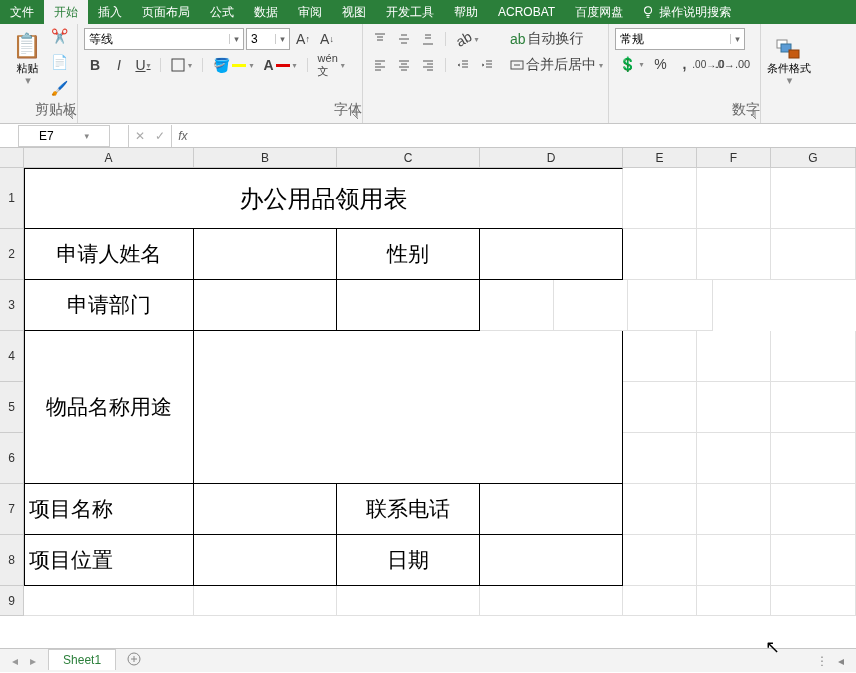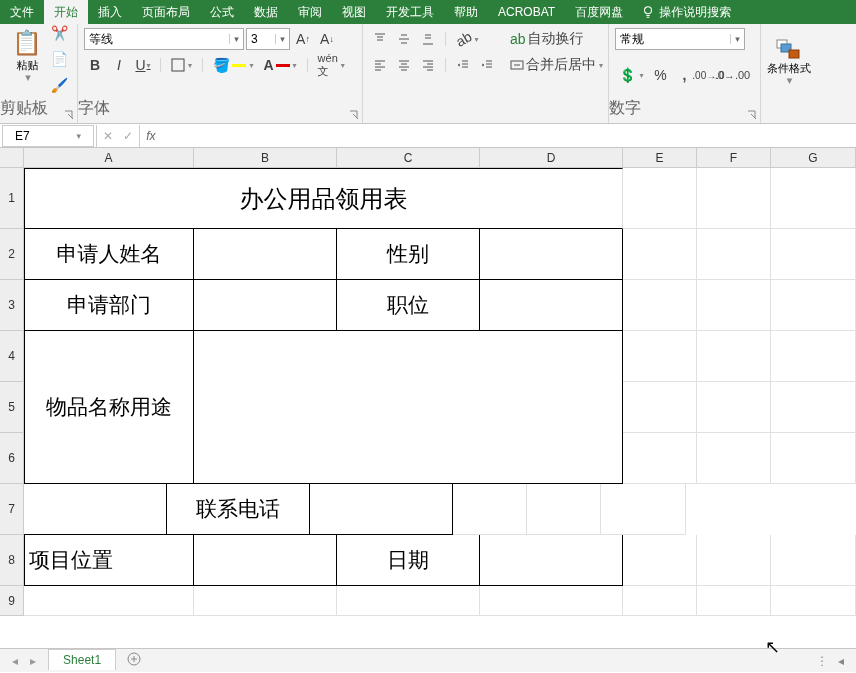--- a/index.html
+++ b/index.html
@@ -53,22 +53,22 @@
       border-right: 1px solid #d6d6d6;
       position: relative;
     }
     .ribbon-group .group-body {
       flex: 1;
       display: flex;
       align-items: flex-start;
       padding: 4px 6px 0 6px;
     }
     .ribbon-group .group-label {
-      text-align: left;
-      font-size: 16px;
+      text-align: right;
+      font-size: 14px;
       color: #666;
       padding: 2px 0 4px 0;
       position: relative;
     }
     .dlg-launcher {
       position: absolute;
       right: 2px;
       bottom: 2px;
       width: 12px;
       height: 12px;
@@ -114,24 +114,24 @@
       display: flex;
       align-items: center;
       height: 24px;
       border-bottom: 1px solid #c6c6c6;
       background: #fff;
     }
     .namebox {
       width: 92px;
       height: 22px;
       border: 1px solid #ccc;
-      margin: 0 2px;
-      display: flex;
-      align-items: center;
-      padding: 0 12px;
+      margin: 0 18px;
+      display: flex;
+      align-items: center;
+      padding: 0 20px;
       font-size: 12px;
     }
     .namebox .arrow { font-size: 9px; margin-left: auto; color: #888; }
     .fx-btns {
       display: flex;
       align-items: center;
       border-left: 1px solid #ccc;
       height: 22px;
       padding: 0 6px;
       gap: 10px;
@@ -416,21 +416,21 @@
             </svg>
           <span>合并后居中</span>
           <span class="dd">▾</span>
         </div>
       </div>
     </div>
   </div>
 
   <div class="ribbon-group" style="width:152px">
     <div class="group-body">
-      <div class="col" style="gap:14px;width:100%">
+      <div class="col" style="gap:3px;width:100%">
         <div class="combo" style="width:130px">
           <span class="val">常规</span>
           <span class="arrow">▾</span>
         </div>
         <div class="row">
           <div class="small-btn wide">
               <span>💲</span>
               <span class="dd">▾</span>
             </div>
           <div class="small-btn">
@@ -522,21 +522,20 @@
       <div class="grid-cell thick-right thick-bottom" style="width:143px;height:51px">性别</div>
       <div class="grid-cell thick-right thick-bottom" style="width:143px;height:51px"></div>
       <div class="grid-cell" style="width:74px;height:51px"></div>
       <div class="grid-cell" style="width:74px;height:51px"></div>
       <div class="grid-cell" style="width:85px;height:51px"></div>
     </div>
 
     <div class="grid-row">
       <div class="grid-cell thick-left thick-right thick-bottom" style="width:170px;height:51px">申请部门</div>
       <div class="grid-cell thick-right thick-bottom" style="width:143px;height:51px"></div>
-      <div class="grid-cell thick-right thick-bottom" style="width:143px;height:51px">职位</div>
       <div class="grid-cell thick-right thick-bottom" style="width:143px;height:51px"></div>
       <div class="grid-cell" style="width:74px;height:51px"></div>
       <div class="grid-cell" style="width:74px;height:51px"></div>
       <div class="grid-cell" style="width:85px;height:51px"></div>
     </div>
 
     <div class="grid-row">
       <div class="grid-cell thick-left thick-right thick-bottom" style="width:170px;height:153px;flex-direction:column">物品名称用途</div>
       <div class="grid-cell thick-right thick-bottom" style="width:429px;height:153px"></div>
       <div style="display:flex;flex-direction:column">
@@ -550,20 +549,21 @@
         <div class="grid-cell" style="width:74px;height:51px"></div>
       </div>
       <div style="display:flex;flex-direction:column">
         <div class="grid-cell" style="width:85px;height:51px"></div>
         <div class="grid-cell" style="width:85px;height:51px"></div>
         <div class="grid-cell" style="width:85px;height:51px"></div>
       </div>
     </div>
 
     <div class="grid-row">
+      <div class="grid-cell left thick-left thick-right thick-bottom" style="width:170px;height:51px">项目名称</div>
       <div class="grid-cell thick-right thick-bottom" style="width:143px;height:51px"></div>
       <div class="grid-cell thick-right thick-bottom" style="width:143px;height:51px">联系电话</div>
       <div class="grid-cell thick-right thick-bottom" style="width:143px;height:51px"></div>
       <div class="grid-cell" style="width:74px;height:51px"></div>
       <div class="grid-cell" style="width:74px;height:51px"></div>
       <div class="grid-cell" style="width:85px;height:51px"></div>
     </div>
 
     <div class="grid-row">
       <div class="grid-cell left thick-left thick-right thick-bottom" style="width:170px;height:51px">项目位置</div>

